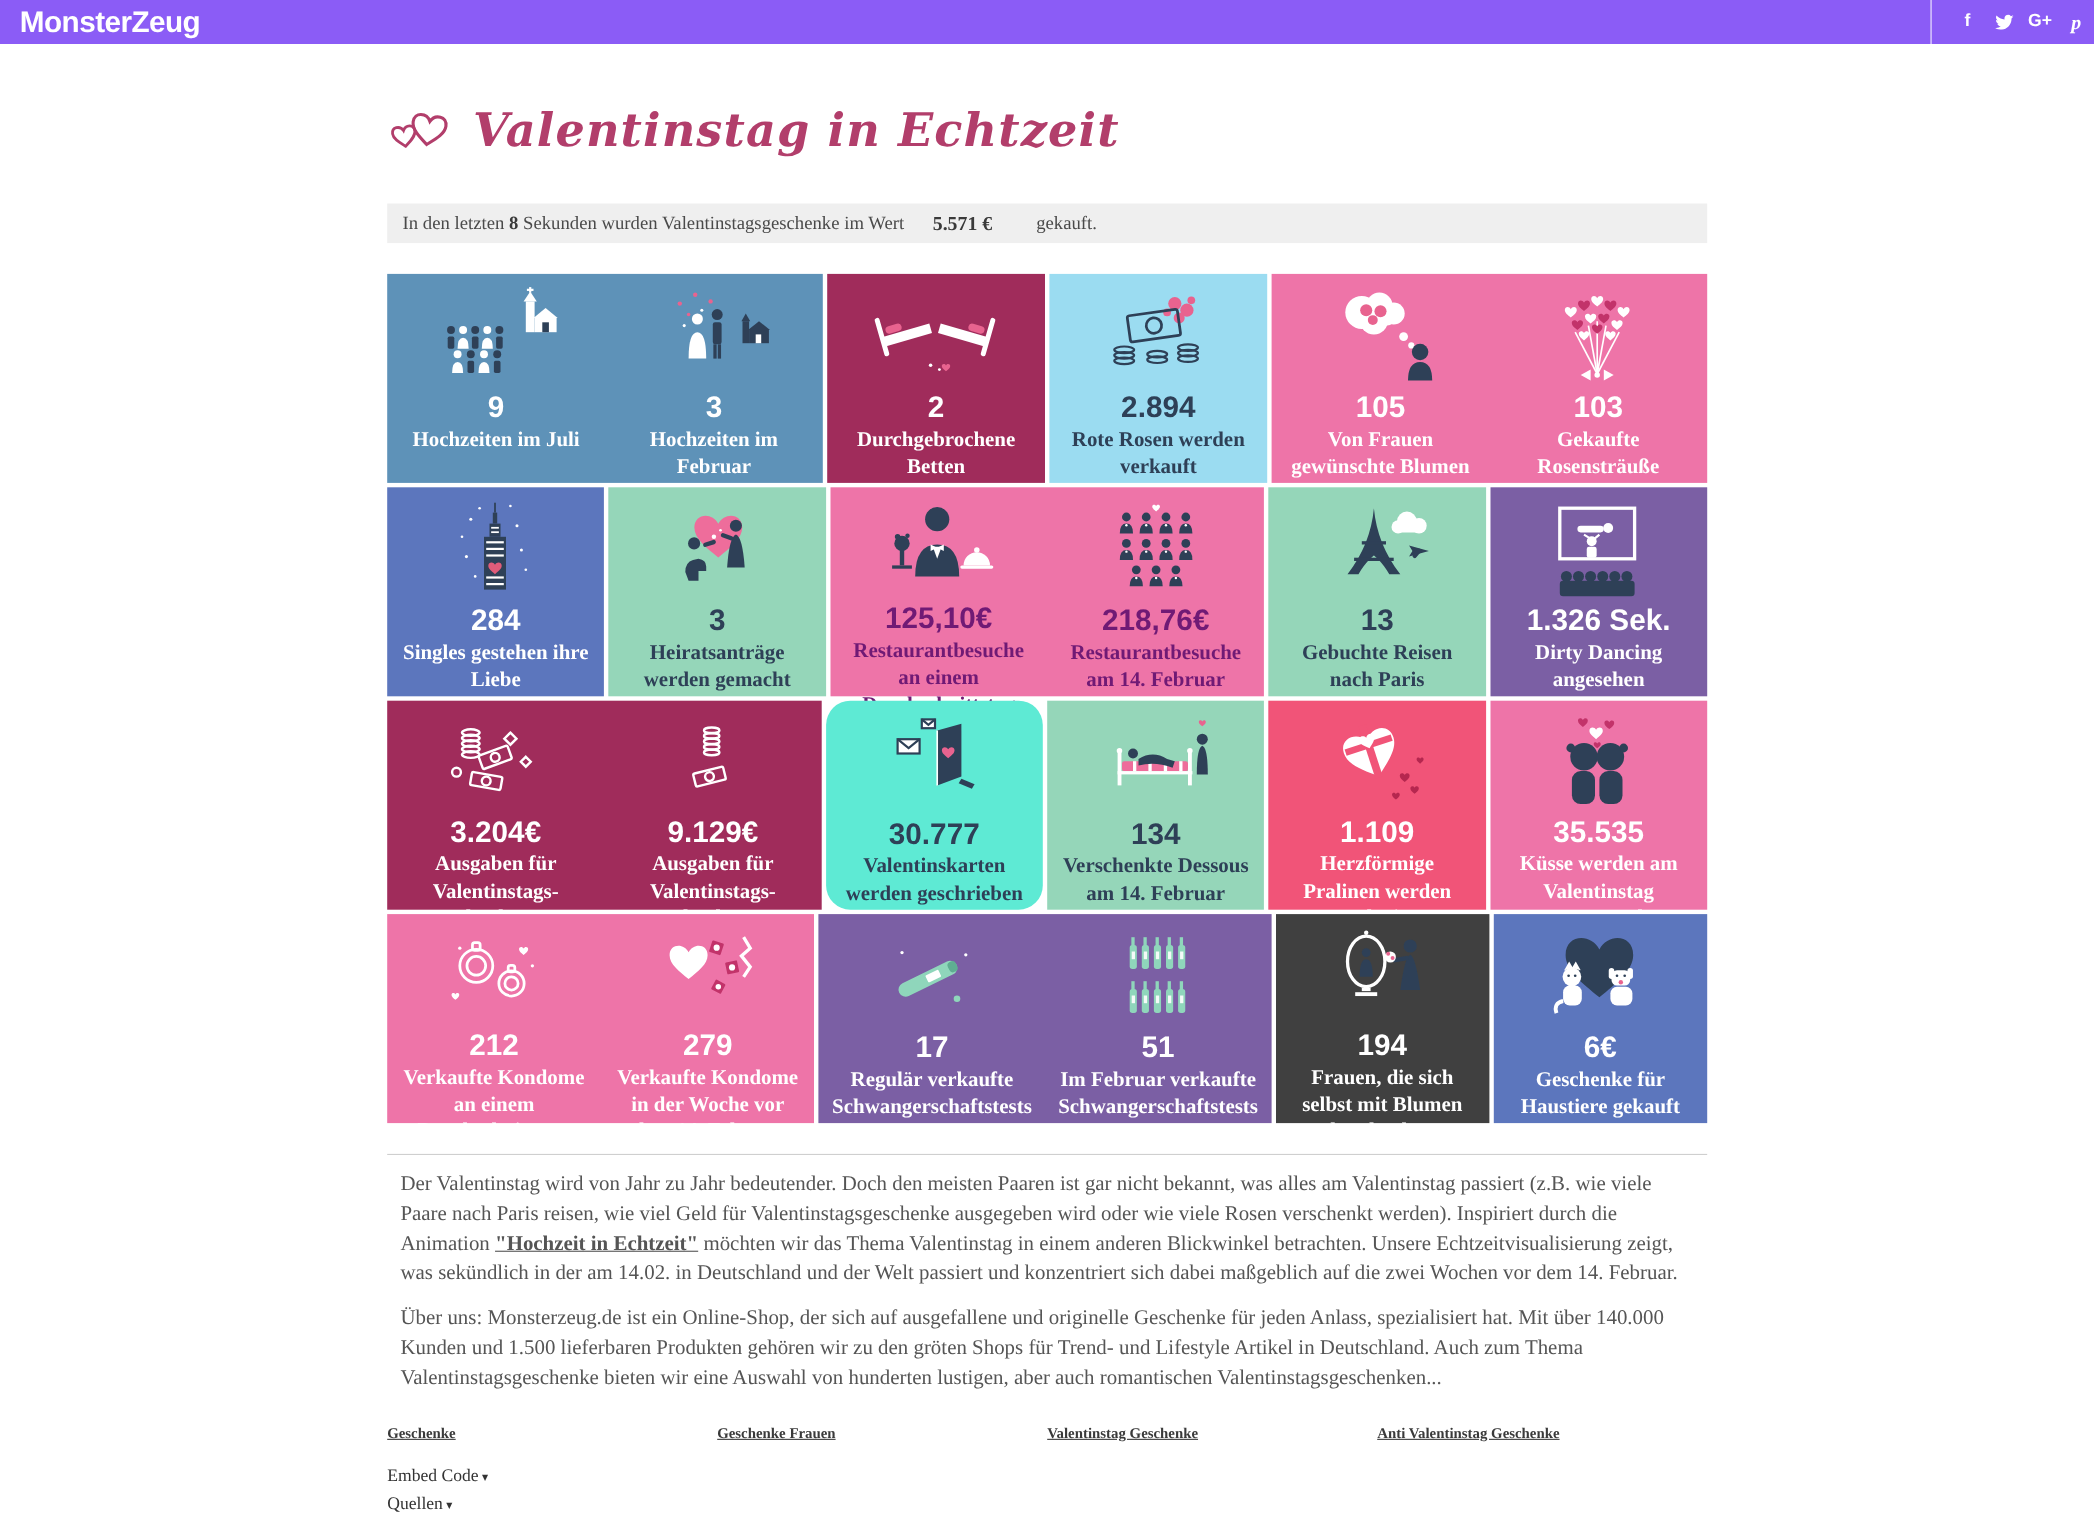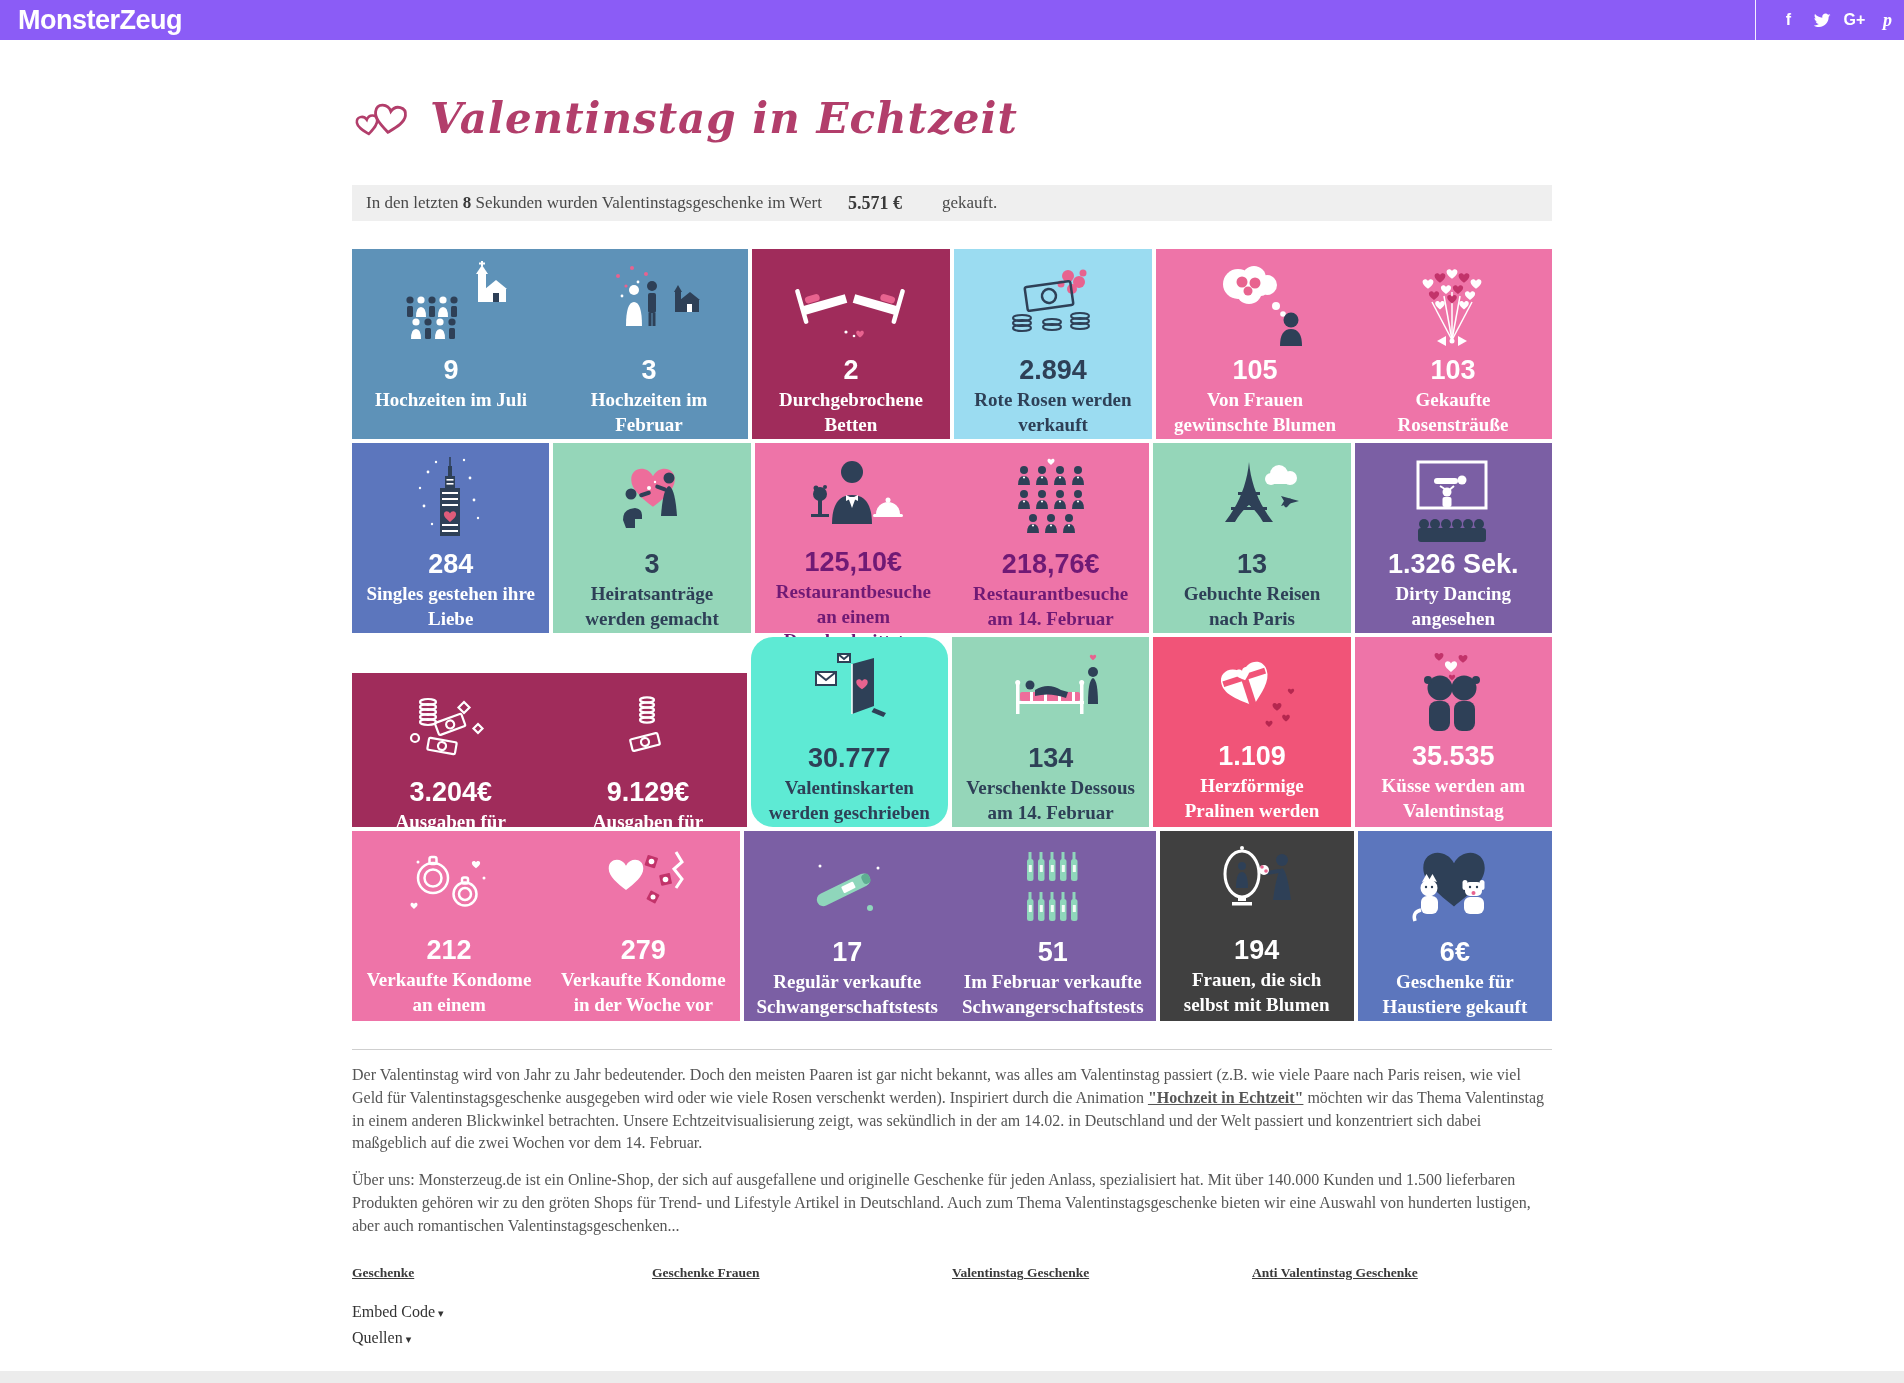--- a/index.html
+++ b/index.html
@@ -27,21 +27,21 @@
   .grid { display:flex; flex-direction:column; gap:4px; margin-top:28px; }
   .grid-row { display:flex; gap:4px; height:190px; }
   .block { display:flex; flex-basis:0; }
   .stat { flex:1; display:flex; flex-direction:column; align-items:center; padding-top:9px; }
   .icon { height:94px; display:flex; align-items:flex-end; justify-content:center; }
   .icon svg { display:block; }
   .num { font-family:"Liberation Sans", sans-serif; font-weight:bold; font-size:27px; line-height:32px; margin-top:2px; }
   .lab { font-weight:bold; font-size:19px; line-height:1.28; text-align:center; padding:2px 12px 0; }
   
   .divider-line { border:0; border-top:1px solid #cfcfcf; margin:28px 0 0; }
-  .para { font-size:16px; line-height:1.42; color:#555; margin:14px 0 0; }
+  .para { font-size:19px; line-height:1.42; color:#555; margin:14px 12px 0; }
   .inline-link { color:#555; font-weight:bold; text-decoration:underline; cursor:pointer; }
   .links-row { display:grid; grid-template-columns:repeat(4,1fr); margin-top:28px; }
   .shop-link { font-weight:bold; font-size:13.5px; color:#3a3a3a; text-decoration:underline; cursor:pointer; justify-self:start; }
   .dropdown { margin-top:22px; font-size:16px; color:#333; cursor:pointer; width:max-content; }
   .dropdown + .dropdown { margin-top:8px; }
   .caret { font-size:11px; color:#333; margin-left:3px; }
   
   .footer { background:#ececec; height:57px; margin-top:24px; display:flex; align-items:center; justify-content:center; gap:34px; }
 </style>
 </head>
@@ -424,21 +424,21 @@
                   <rect x="26" y="74" width="68" height="14" rx="3"></rect>
                 </g>
               </svg>
             </div>
             <div class="num">1.326 Sek.</div>
             <div class="lab">Dirty Dancing angesehen</div>
           </div>
         </div>
       </div>
       <div class="grid-row">
-        <div class="block" style="background: rgb(160, 44, 91); color: rgb(255, 255, 255); flex-grow: 2; margin-top: 36px;">
+        <div class="block" style="background: rgb(160, 44, 91); color: rgb(255, 255, 255); flex-grow: 2;">
           <div class="stat">
             <div class="icon">
               <svg width="122" height="92" viewBox="0 0 122 92">
                 <g stroke="#fff" fill="none" stroke-width="2.2">
                   <ellipse cx="38" cy="20" rx="8" ry="3"></ellipse>
                   <ellipse cx="38" cy="25" rx="8" ry="3"></ellipse>
                   <ellipse cx="38" cy="30" rx="8" ry="3"></ellipse>
                   <ellipse cx="38" cy="35" rx="8" ry="3"></ellipse>
                   <ellipse cx="38" cy="40" rx="8" ry="3"></ellipse>
                   <g transform="rotate(-20 60 42)">

